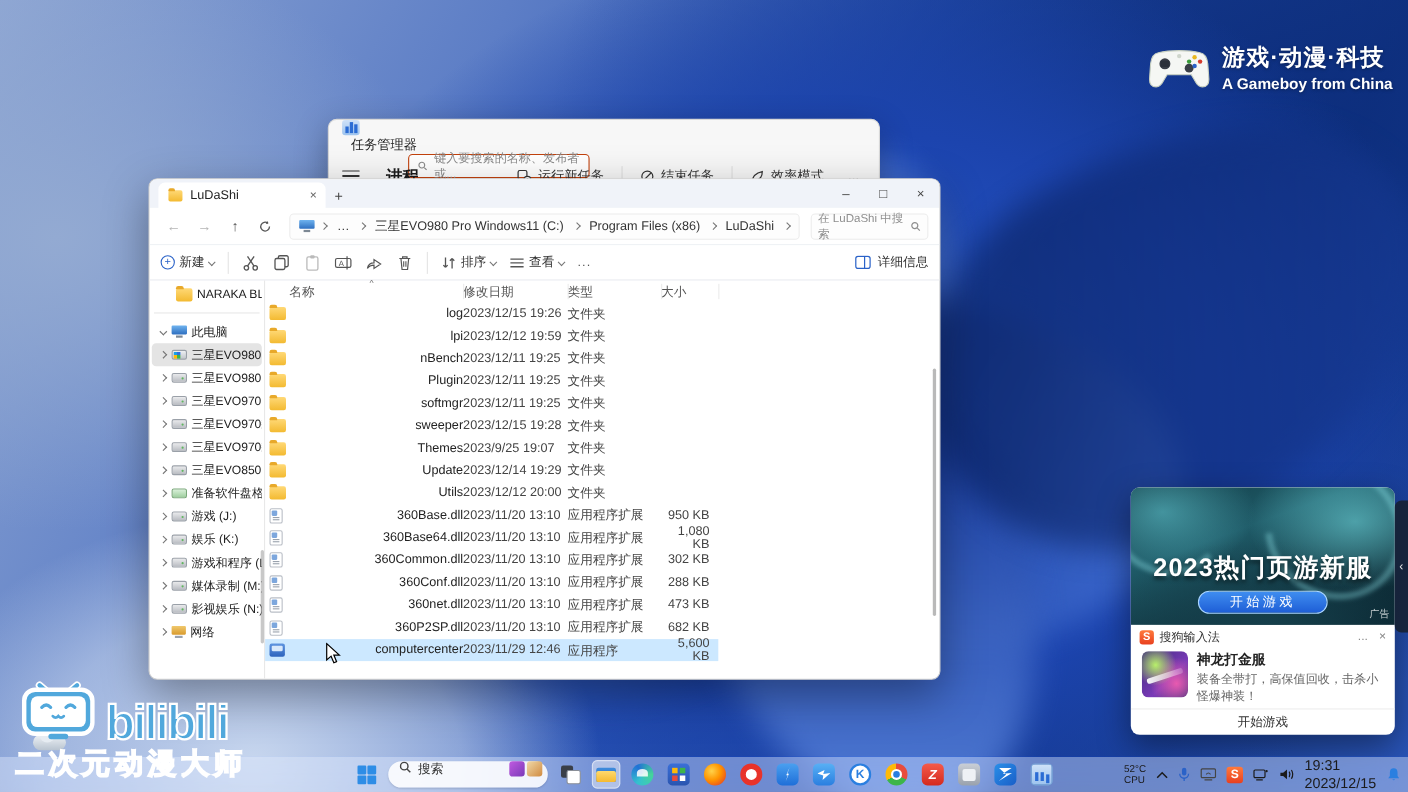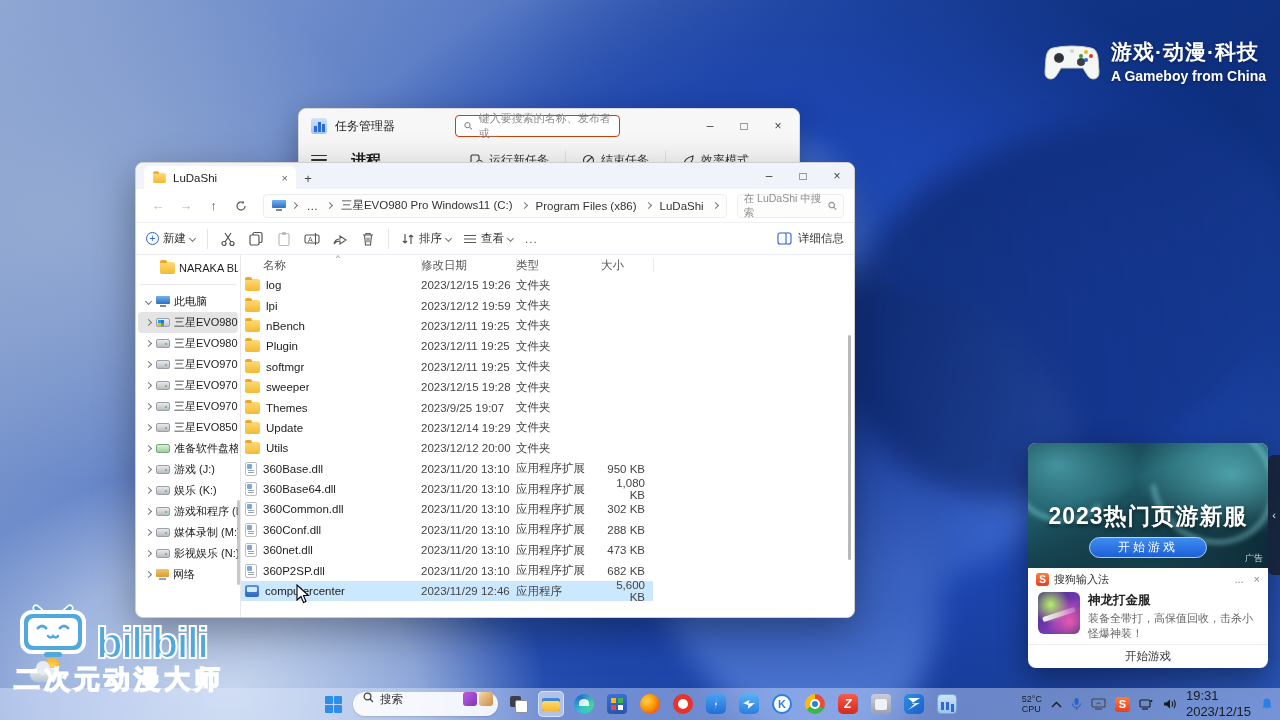--- a/index.html
+++ b/index.html
@@ -20,39 +20,39 @@
   .p2 { left:700px; top:220px; width:320px; height:430px; transform:rotate(95deg);  background:linear-gradient(200deg,#4f7fe6,#102f86 70%); }
   .p3 { left:640px; top:330px; width:300px; height:420px; transform:rotate(160deg); background:linear-gradient(200deg,#6d9af0,#1b3e9e 75%); }
   .p4 { left:470px; top:260px; width:290px; height:410px; transform:rotate(230deg); background:linear-gradient(200deg,#3c69d4,#0c2a72 70%); }
   .p5 { left:900px; top:60px;  width:340px; height:480px; transform:rotate(60deg);  background:linear-gradient(210deg,#1a3f9e,#081f5c 75%); opacity:.6; }
 
   
   #wm-top { position:absolute; right:14px; top:38px; display:flex; align-items:center; gap:10px; z-index:8; color:#fff; }
   #wm-top .wm-text { text-align:left; text-shadow:0 1px 3px rgba(0,0,0,.35); }
   #wm-top .l1 { font-size:21px; font-weight:bold; letter-spacing:1px; }
   #wm-top .l2 { font-size:14px; font-weight:bold; margin-top:2px; }
-  #wm-bottom { position:absolute; left:14px; bottom:23px; z-index:8; }
+  #wm-bottom { position:absolute; left:14px; bottom:8px; z-index:8; }
   #bili-logo { display:flex; align-items:flex-end; gap:4px; }
   #bili-word { font-size:44px; font-weight:bold; color:#51a8dc; -webkit-text-stroke:2px #fff; letter-spacing:-2px; line-height:.8; }
   #bili-tag { font-size:26px; font-weight:bold; color:#4aa0dc; -webkit-text-stroke:1.5px #fff; letter-spacing:4px; margin-top:2px; }
   #weather { position:absolute; left:28px; bottom:28px; width:46px; height:34px; z-index:7; }
   #weather .sun { position:absolute; left:16px; top:0; width:16px; height:16px; border-radius:50%; background:radial-gradient(#ffd257,#f6a623); }
   #weather .cloud { position:absolute; left:2px; top:10px; width:30px; height:14px; border-radius:10px; background:linear-gradient(#eef2f6,#b9c4d0); }
   #weather .cloud::before { content:""; position:absolute; left:6px; top:-7px; width:14px; height:14px; border-radius:50%; background:#e6ecf2; }
 
   
   .win-controls { display:flex; align-items:center; margin-left:auto; }
   .wc { width:34px; height:100%; display:flex; align-items:center; justify-content:center; font-size:12px; color:#444; }
   .chev { display:inline-block; width:5px; height:5px; border-right:1.3px solid #777; border-bottom:1.3px solid #777; }
   .chev.right { transform:rotate(-45deg); }
   .chev.down  { transform:rotate(45deg); }
 
   
   #tm { position:absolute; left:298px; top:108px; width:502px; height:260px; background:#f7f7f7; border-radius:8px; box-shadow:0 10px 30px rgba(0,0,0,.3); z-index:2; border:1px solid #d8d8d8; }
-  #tm-title { display:flex; align-items:center; height:34px; padding:0 4px 0 12px; }
+  #tm-title { display:flex; height:34px; padding:0 4px 0 12px;flex-direction:column; }
   #tm-logo { width:16px; height:16px; border-radius:3px; background:linear-gradient(#cfe2f8,#9ec4ee); display:flex; align-items:flex-end; justify-content:center; gap:1px; padding:2px; }
   #tm-logo i { display:block; width:3px; background:#2b6cd4; }
   #tm-title .t { font-size:12px; color:#222; margin-left:8px; }
   #tm-search { display:flex; align-items:center; gap:6px; width:165px; height:22px; margin-left:60px; background:#fff; border:1px solid #c2410c; border-radius:4px; padding:0 8px; color:#8a8a8a; font-size:11px; }
   #tm-toolbar { display:flex; align-items:center; height:34px; padding:0 12px; gap:14px;text-align:center; }
   #tm-burger { display:flex; flex-direction:column; gap:3px; width:16px; }
   #tm-burger i { height:1.6px; background:#333; border-radius:1px; }
   #tm-page { font-size:15px; font-weight:bold; color:#1b1b1b; margin-left:10px; }
   .tm-btn { display:flex; align-items:center; gap:6px; font-size:12px; color:#333; padding:4px 6px; border-radius:4px; }
   .tm-sep { width:1px; height:18px; background:#e0e0e0; }
@@ -89,21 +89,21 @@
 
   #fx-list { flex:1; position:relative; font-size:11.5px; color:#222; }
   #fx-cols { display:flex; align-items:center; height:20px; color:#555; position:relative; }
   #fx-cols .caret { position:absolute; left:95px; top:-2px; font-size:8px; color:#777; }
   .col-name { width:180px; padding-left:22px; }
   .col-date { width:95px; }
   .col-type { width:85px; }
   .col-size { width:50px; text-align:left; padding-right:6px; }
   .col-line { position:absolute; top:3px; width:1px; height:14px; background:#ececec; }
   .frow { display:flex; align-items:center; height:20.4px; }
-  .frow .cell-name { width:180px; display:flex; align-items:center; gap:6px; padding-left:4px; }
+  .frow .cell-name { width:180px; display:flex; align-items:center; gap:6px; padding-left:4px;justify-content:space-between; }
   .frow.sel { background:#cce8ff; width:412px; }
   .frow .nm { white-space:nowrap; overflow:hidden; }
   .fdate { width:95px; color:#444; }
   .ftype { width:85px; color:#444; }
   .fsize { width:50px; text-align:right; padding-right:6px; color:#444; }
   #list-scroll { position:absolute; right:3px; top:80px; width:3px; height:225px; background:#b9b9b9; border-radius:2px; }
   #fx-status { display:flex; align-items:center; height:20px; border-top:1px solid #ececec; padding:0 10px; font-size:10.5px; color:#444; gap:14px; }
   #fx-status .views { margin-left:auto; display:flex; gap:8px; }
   .view-ic { width:15px; height:13px; border:1px solid #888; border-radius:2px; position:relative; }
   .view-ic.lines::before { content:""; position:absolute; left:2px; right:2px; top:3px; height:1px; background:#888; box-shadow:0 3px 0 #888, 0 6px 0 #888; }

